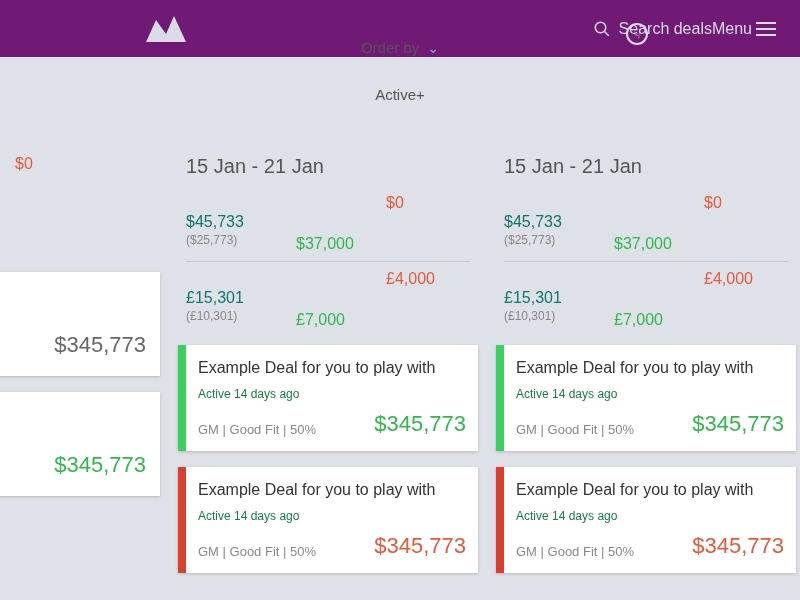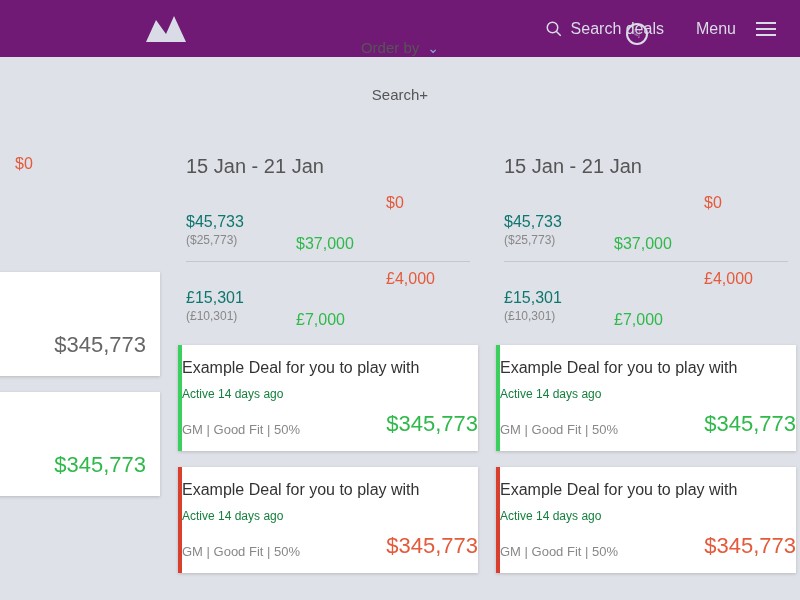--- a/index.html
+++ b/index.html
@@ -18,21 +18,21 @@
     background: #701a75;
     display: flex;
     align-items: center;
     padding: 0 24px;
     color: #d9dbe6;
   }
   .logo { width: 44px; height: 30px; margin-left: 120px; }
   .topbar-spacer { flex: 1; }
   .search { display: flex; align-items: center; gap: 8px; font-size: 16px; font-weight: 300; }
   .search svg { width: 18px; height: 18px; }
-  .menu { display: flex; align-items: center; gap: 20px; font-size: 16px; font-weight: 300; margin-left: 32px; }
+  .menu { display: flex; align-items: center; gap: 4px; font-size: 16px; font-weight: 300; }
   .hamburger { display: flex; flex-direction: column; gap: 4px; }
   .hamburger span { display: block; width: 20px; height: 2px; background: #d9dbe6; }
 
   
   .toolbar {
     height: 40px;
     display: flex;
     align-items: center;
     justify-content: flex-end;
     gap: 30px;
@@ -64,23 +64,23 @@
   }
   .stat-row .a { color: #0f766e; margin-top: 19px; }
   .stat-row .sub { font-size: 12px; color: #888; margin-top: 2px; }
   .stat-row .g { color: #2fb94a; margin-top: 41px; }
   .stat-row .r { color: #e45a3a; }
   .divider { border: none; border-top: 1px solid #c4c7d1; margin: 8px 0; }
 
   
   .card {
     background: #fff;
-    border-left: 4px solid #6d28d9;
+    border-left: 8px solid #6d28d9;
     box-shadow: 0 1px 3px rgba(0,0,0,0.18);
-    padding: 14px 0;
+    padding: 14px 12px;
     margin-top: 16px;
     position: relative;
   }
   .card.c-green { border-left-color: #3bcf5e; }
   .card.c-red   { border-left-color: #d83f2c; }
   .card h4 { font-size: 16px; font-weight: 400; color: #333; margin-bottom: 10px; }
   .card .status { font-size: 12px; color: #15803d; margin-bottom: 10px; }
   .card .footer-row { display: flex; justify-content: space-between; align-items: flex-end; }
   .card .meta { font-size: 13px; color: #888; }
   .card .value { font-size: 22px; font-weight: 400; }
@@ -132,21 +132,21 @@
     </span>
   </div>
   <div class="cursor-indicator">☟</div>
 </div>
 
 <div class="toolbar">
   <div class="orderby">
     <span>Order by</span>
     <span class="chev">⌄</span>
   </div>
-  <div>Search+</div>
+  <div>Active+</div>
 </div>
 
 <div class="board">
 
   <div class="col partial">
     <div class="col-header">
       <div class="date-range"></div>
       <div class="stat-row">
         <div class="a"></div>
         <div class="g">00</div>

